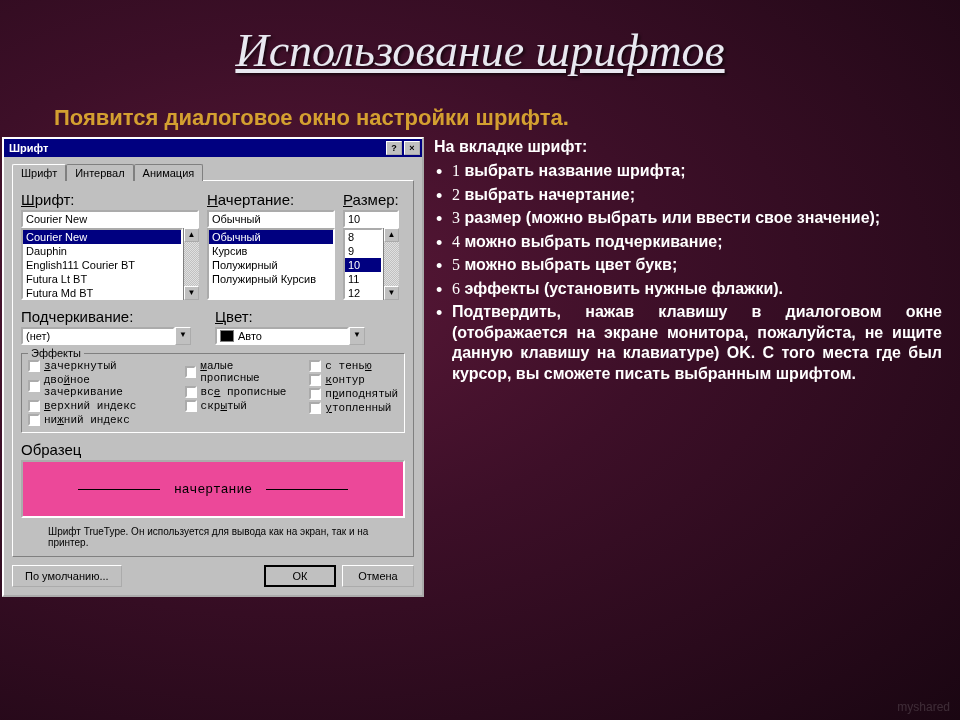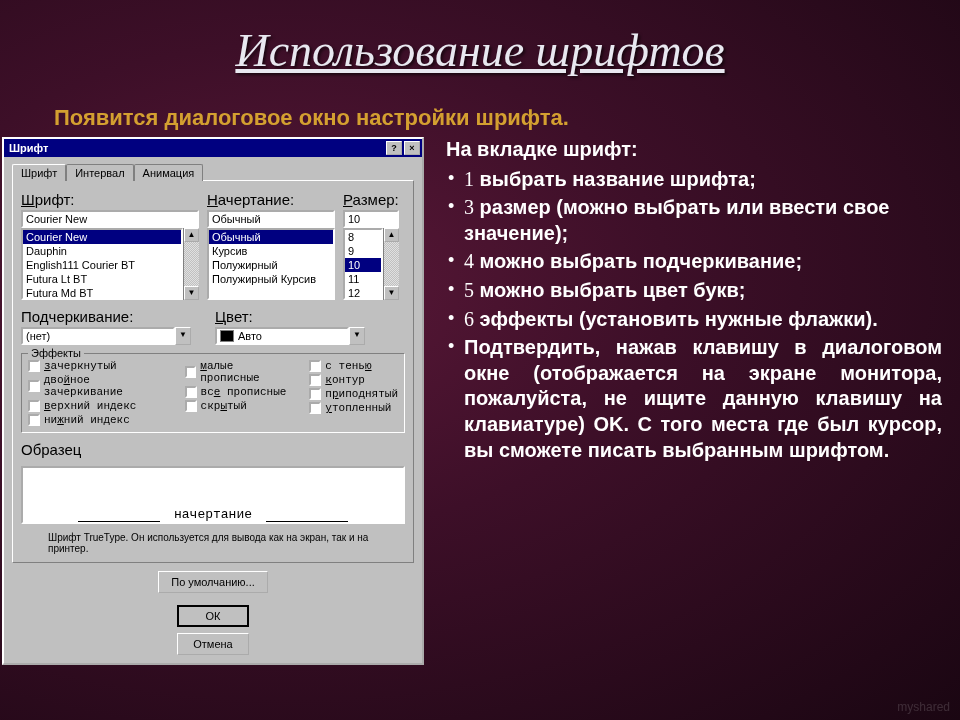--- a/index.html
+++ b/index.html
@@ -20,22 +20,22 @@
   text-shadow: 2px 2px 3px rgba(0,0,0,.6);
   text-decoration: underline;
 }
 .subtitle {
   color: #d4a030;
   font-family: "Comic Sans MS", cursive, sans-serif;
   font-size: 22px;
   font-weight: bold;
   margin: 28px 0 6px 54px;
 }
-.content { display:flex; gap: 22px; padding: 0 18px 0 0; }
-.rhs { flex: 1; color: #fff; font-size: 20px; line-height: 1.28; }
+.content { display:flex; gap: 10px; padding: 0 18px 0 0; }
+.rhs { flex: 1; color: #fff; font-size: 16px; line-height: 1.28; }
 .rhs b.head { font-weight: bold; display:block; margin-bottom: 4px;}
 .rhs ul { list-style: none; padding-left: 18px;}
 .rhs li { position: relative; margin-bottom: 3px; text-align: left;}
 .rhs li.j { text-align: justify; }
 .rhs li::before { content: "•"; position:absolute; left:-16px; top:0; font-size: 18px;}
 .rhs li .num { font-family: "Times New Roman", serif; }
 
 
 .dlg {
   width: 422px; background:#c0c0c0;
@@ -64,25 +64,25 @@
 .sbtrack{flex:1;background:repeating-conic-gradient(#c0c0c0 0 25%,#e0e0e0 0 50%) 0 0/2px 2px;}
 .combo { display:flex; }
 .combo .cval{ flex:1; background:#fff; border:2px inset #fff; height:18px; padding:1px 3px; font-size:11px; display:flex; align-items:center;}
 .combo .cbtn{ width:16px; height:18px; border:1px outset #fff; background:#c0c0c0; font-size:8px; text-align:center; line-height:14px;}
 .group { border:1px solid; border-color:#808080 #fff #fff #808080; padding:6px 6px; margin-top:8px; position:relative;}
 .group .gl { position:absolute; top:-7px; left:6px; background:#c0c0c0; padding:0 3px; font-size:11px;}
 .chkrow{display:flex;gap:14px;}
 .chkcol{display:flex;flex-direction:column;gap:2px;font-family:Liberation Mono, monospace;}
 .chk{display:flex;align-items:center;gap:4px;font-size:11px;}
 .chkbox{width:12px;height:12px;background:#fff;border:2px inset #fff;}
-.sample{background:#ffffff;border:2px inset #fff;height:58px;margin-top:8px;display:flex;align-items:flex-end;justify-content:center;}
+.sample{background:#ec4899;border:2px inset #fff;height:58px;margin-top:2px;display:flex;align-items:center;justify-content:center;}
 .sampline{border-bottom:1px solid #000;width:82px;margin:0 14px;}
 .samptxt{font-family:"Courier New",monospace;font-size:13px;}
 .hint{font-size:10px;margin-top:8px;padding-left:27px;}
-.btnrow{display:flex;gap:6px;margin-top:8px;align-items:center;flex-direction:column;}
+.btnrow{display:flex;gap:6px;margin-top:8px;align-items:center;}
 .btn{border:1px outset #fff;background:#c0c0c0;height:22px;padding:0 12px;font-size:11px;min-width:72px;}
 .btn.def{border:2px solid #000; padding:0 11px;}
 .spacer{flex:1;}
 .swatch{width:14px;height:12px;background:#000;border:1px solid #808080;margin-right:4px;display:inline-block;vertical-align:middle;}
 .watermark{position:absolute;right:10px;bottom:6px;color:rgba(255,255,255,.15);font-size:12px;}
 </style>
 </head>
 <body>
 
 <div class="title">Использование шрифтов</div>
@@ -248,20 +248,21 @@
         <button class="btn def">ОК</button>
         <button class="btn">Отмена</button>
       </div>
     </div>
   </div>
 
   <div class="rhs">
     <b class="head">На вкладке шрифт:</b>
     <ul>
       <li><span class="num">1</span><b> выбрать название шрифта;</b></li>
+      <li><span class="num">2</span><b> выбрать начертание;</b></li>
       <li><span class="num">3</span><b> размер (можно выбрать или ввести свое значение);</b></li>
       <li><span class="num">4</span><b> можно выбрать подчеркивание;</b></li>
       <li><span class="num">5</span><b> можно выбрать цвет букв;</b></li>
       <li><span class="num">6</span><b> эффекты (установить нужные флажки).</b></li>
       <li class="j"><b>Подтвердить, нажав клавишу в диалоговом окне (отображается на экране монитора, пожалуйста, не ищите данную клавишу на клавиатуре) OK. С того места где был курсор, вы сможете писать выбранным шрифтом.</b></li>
     </ul>
   </div>
 </div>
 
 <div class="watermark">myshared</div>

